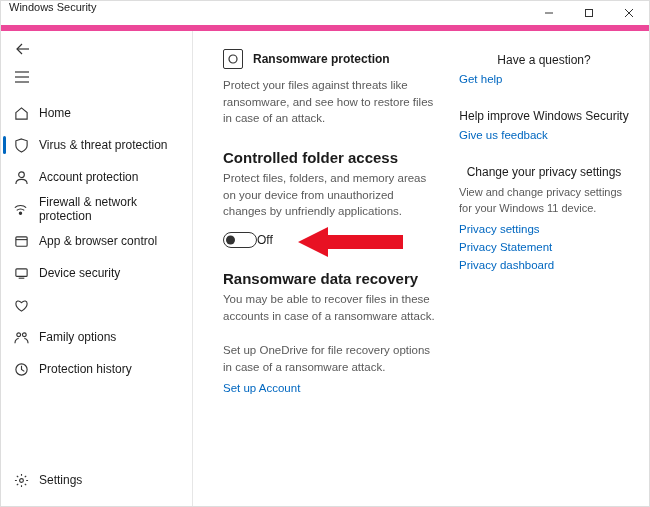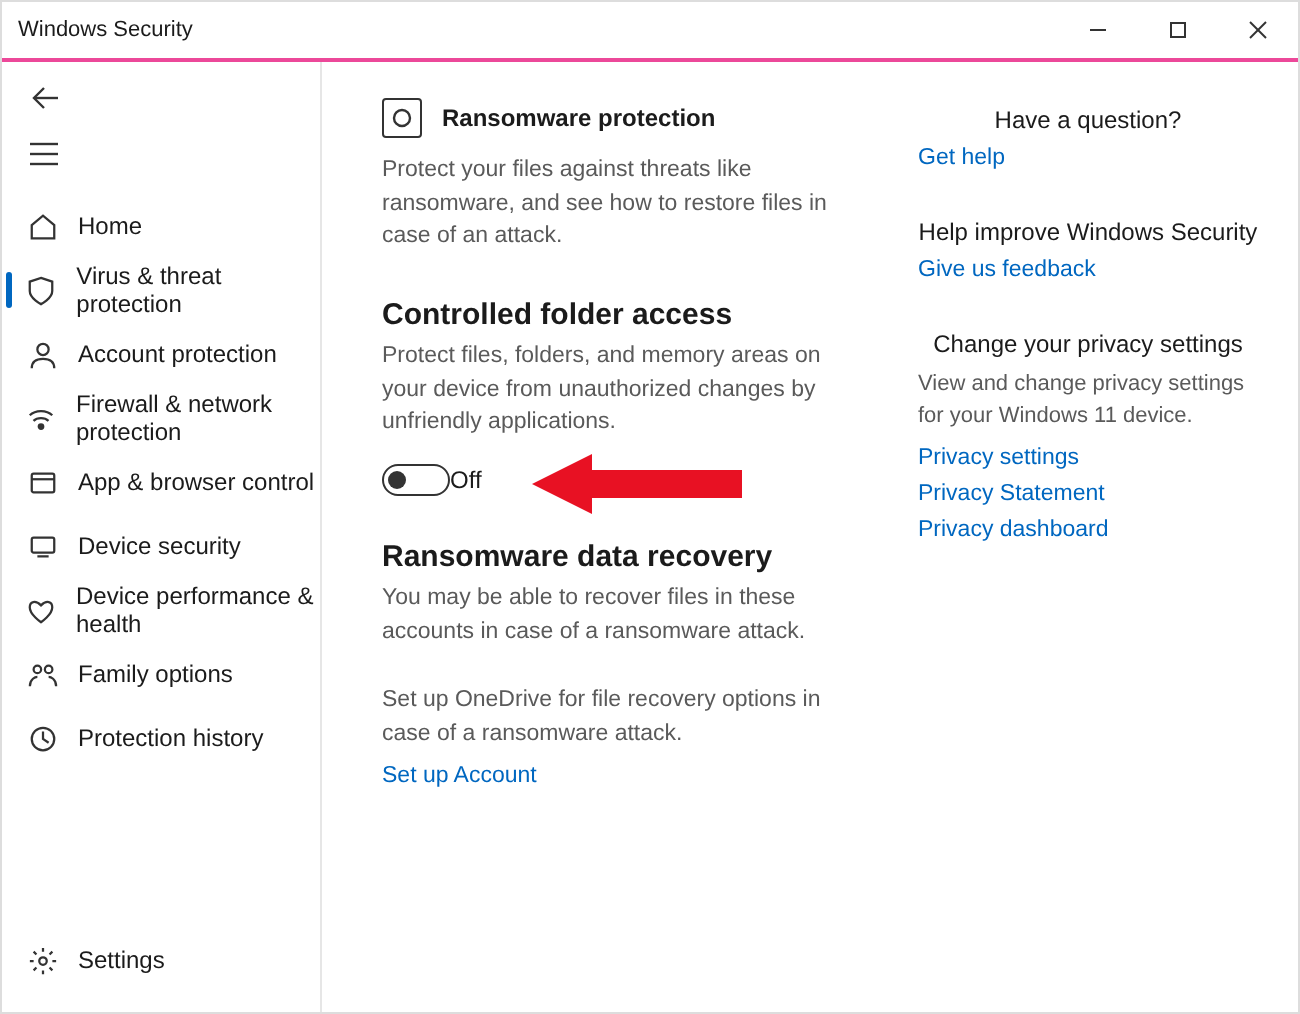--- a/index.html
+++ b/index.html
@@ -10,40 +10,39 @@
     background: #fff;
     width: 650px;
     height: 507px;
     overflow: hidden;
     border: 1px solid #ddd;
   }
   
   .titlebar {
     height: 30px;
     display: flex;
-    align-items: center;
     padding-left: 8px;
-    border-bottom: 2px solid #ec4899;
+    border-bottom: 6px solid #ec4899;
   }
   .titlebar .title { font-size: 11px; }
   .win-controls { margin-left: auto; display: flex; height: 100%; }
   .win-btn {
     width: 40px; height: 100%;
     display: flex; align-items: center; justify-content: center;
     font-size: 11px;
   }
   .win-btn svg { stroke: #333; }
   
   .app-body {
     display: flex;
     height: calc(100% - 30px);
   }
   
   .sidebar {
-    width: 160px;
+    width: 192px;
     border-right: 1px solid #e6e6e6;
     display: flex;
     flex-direction: column;
     padding-top: 4px;
   }
   .back-row, .ham-row {
     height: 28px;
     display: flex;
     align-items: center;
     padding-left: 14px;
@@ -234,21 +233,20 @@
             </svg>
         </span>
         <span class="nav-label">Device security</span>
       </div>
       <div class="nav-item">
         <span class="nav-icon">
           <svg width="15" height="15" viewBox="0 0 16 16" fill="none" stroke="#333" stroke-width="1.2">
               <path d="M8 14 C8 14 2 10 2 6 C2 3 5 2 8 5 C11 2 14 3 14 6 C14 10 8 14 8 14 Z"></path>
             </svg>
         </span>
-        <span class="nav-label">Device performance &amp; health</span>
       </div>
       <div class="nav-item">
         <span class="nav-icon">
           <svg width="15" height="15" viewBox="0 0 16 16" fill="none" stroke="#333" stroke-width="1.2">
               <circle cx="5" cy="5" r="2"></circle>
               <circle cx="11" cy="5" r="2"></circle>
               <path d="M1 14 C1 10 4 9 5 9 M15 14 C15 10 12 9 11 9"></path>
             </svg>
         </span>
         <span class="nav-label">Family options</span>

